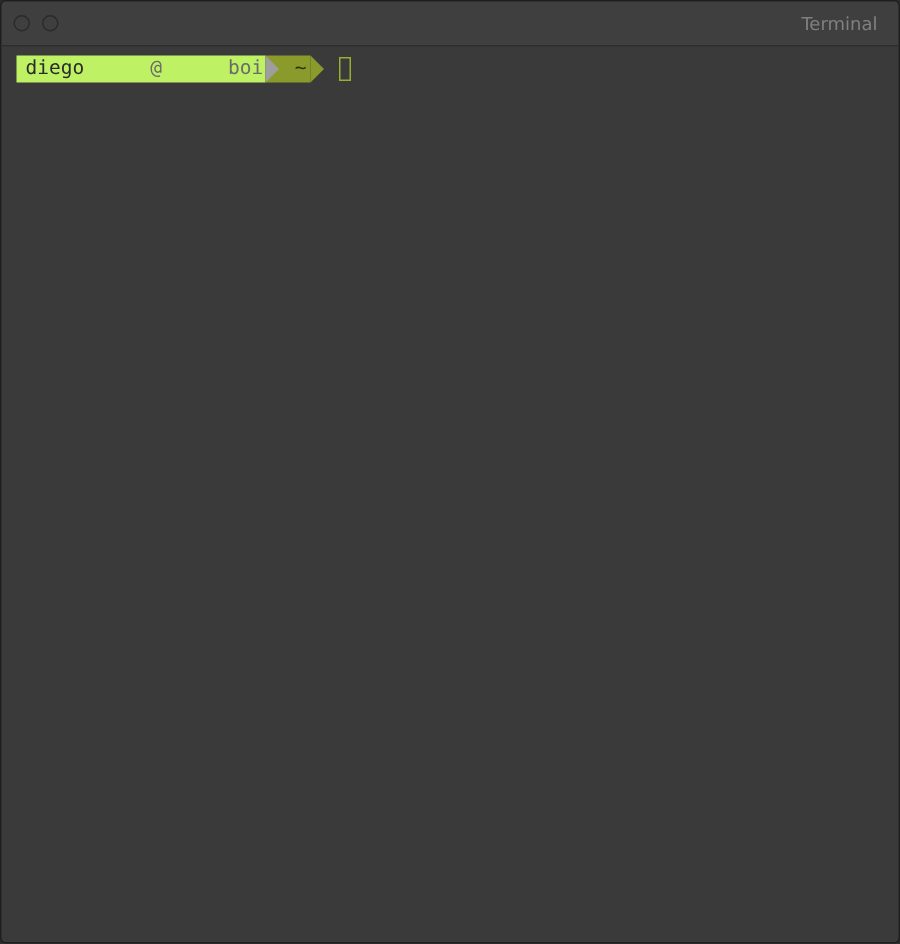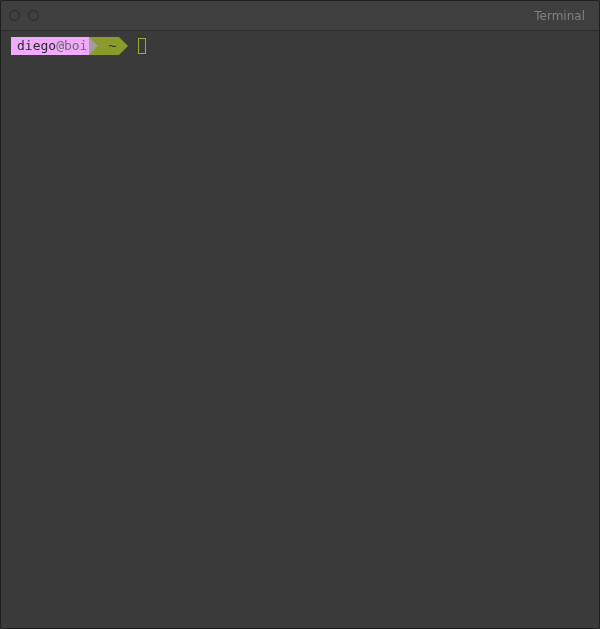--- a/index.html
+++ b/index.html
@@ -70,22 +70,23 @@
       flex-wrap: nowrap;
       white-space: pre;
     }
     .seg-pill {
       display: inline-flex;
       align-items: center;
       height: 18px;
       padding: 0 2px 0 6px;
     }
     .seg-grey {
-      background: #f0abfc;
+      background: #bef264;
       color: #1e1e1e;
+      gap: 44px;
     }
     .seg-grey .user {
       color: #2a2a2a;
       font-weight: 500;
     }
     .seg-grey .at-host {
       color: #6b6b6b;
       font-weight: 500;
     }
     .seg-olive {

